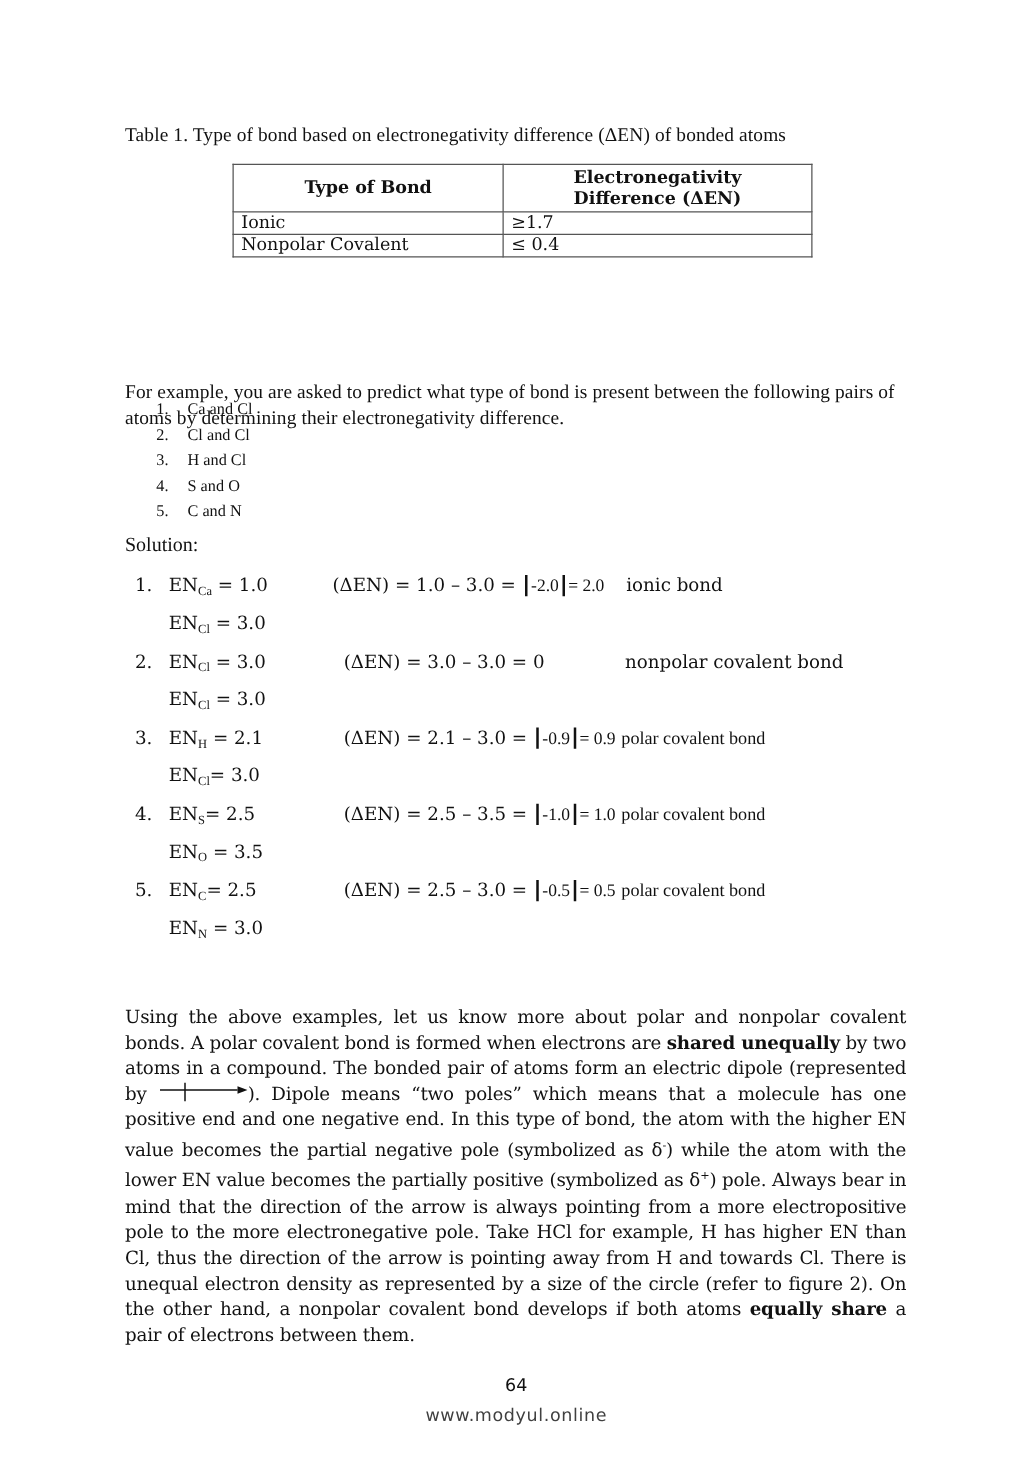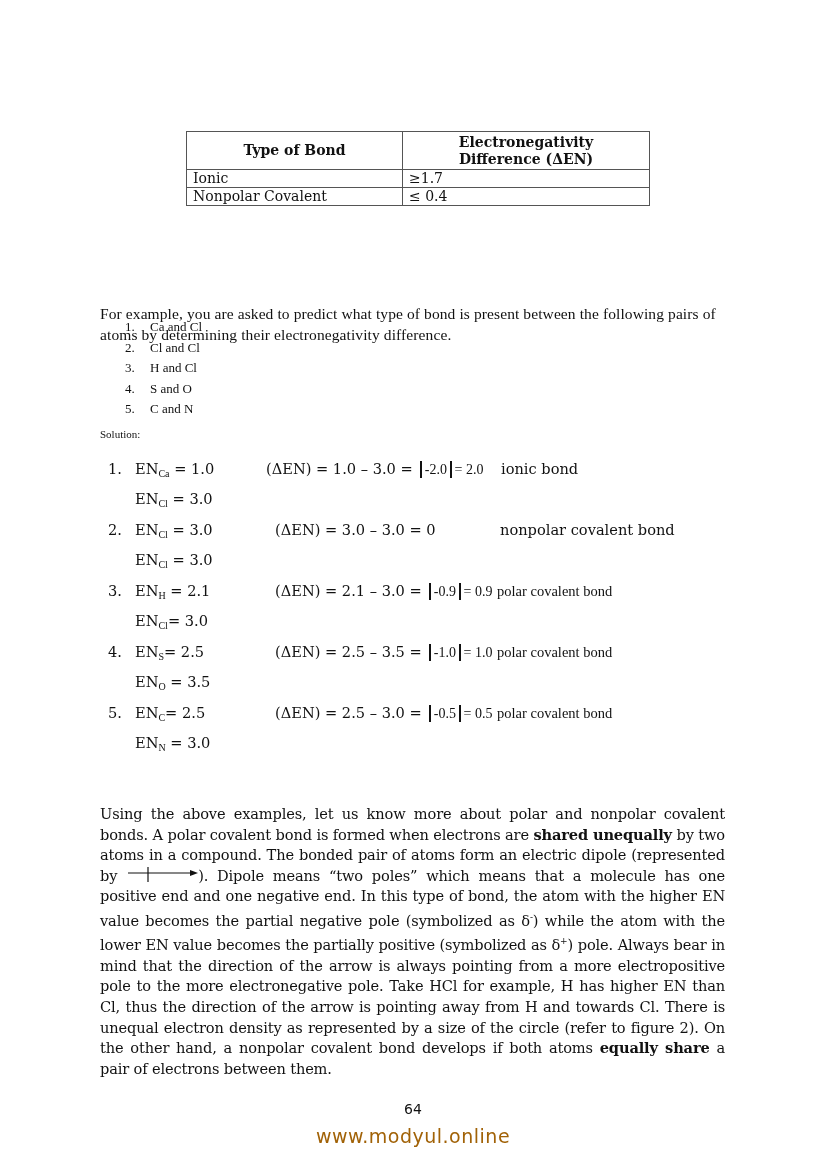--- a/index.html
+++ b/index.html
@@ -29,40 +29,41 @@
     .para {
       position: absolute; left: 100px; width: 625px;
       font-size: 14.6px; line-height: 20.6px; text-align: justify;
       font-family: "DejaVu Serif", serif; letter-spacing: -0.15px; margin-top: 40px;
     }
     .para b { font-weight: bold; }
     .p1 { top: 264px; font-family: "Liberation Serif", serif; font-size: 15.5px; text-align: left; letter-spacing: 0.1px; }
     .list { position: absolute; left: 125px; top: 317px; font-family: "Liberation Serif", serif; font-size: 13px; }
     .list .li { height: 20.6px; line-height: 20.6px; }
     .list .num { display: inline-block; width: 25px; }
-    .solution { position: absolute; left: 100px; top: 428px; font-family: "Liberation Serif", serif; font-size: 11px; }
+    .solution { position: absolute; left: 100px; top: 428px; font-family: "Liberation Serif", serif; font-size: 16px; }
     .sol { position: absolute; left: 108px; font-size: 14.6px; font-family: "DejaVu Serif", serif; }
     .sol .num { position: absolute; left: 0; }
     .sol .en1 { position: absolute; left: 27px; white-space: nowrap; }
     .sol .en2 { position: absolute; left: 27px; top: 30px; white-space: nowrap; }
     .sol .eq { position: absolute; white-space: nowrap; }
     .sol sub { font-size: 10px; vertical-align: -3px; font-family: "Liberation Serif", serif; }
     .eq .lib { font-family: "Liberation Serif", serif; font-size: 14px; }
     .eq .bar { display: inline-block; width: 1.5px; height: 17px; background: #111; vertical-align: -4px; margin: 0 3px; }
     .eq .bt { font-family: "Liberation Serif", serif; font-size: 14.5px; }
     .dipole { display: inline-block; position: relative; width: 72px; height: 16px; vertical-align: -2px; }
     .p2 { top: 764px; }
     .footer-num { position: absolute; left: 0; width: 826px; top: 1101px; text-align: center; font-family: "DejaVu Sans", sans-serif; font-size: 14px; color: #111; }
-    .watermark { position: absolute; left: 0; width: 826px; top: 1125px; text-align: center; font-family: "DejaVu Sans", sans-serif; font-size: 19px; color: #a16207; letter-spacing: 0.5px; }
+    .watermark { position: absolute; left: 0; width: 826px; top: 1125px; text-align: center; font-family: "DejaVu Sans", sans-serif; font-size: 14px; color: #404040; letter-spacing: 0.5px; }
   </style>
 </head>
 <body>
 
 <div class="page">
 
+  <div class="caption">Table 1. Type of bond based on electronegativity difference (ΔEN) of bonded atoms</div>
 
   <table class="bond">
     <colgroup>
         <col class="c1">
         <col>
       </colgroup>
     <tbody>
         <tr>
       <th>Type of Bond</th>
       <th>

